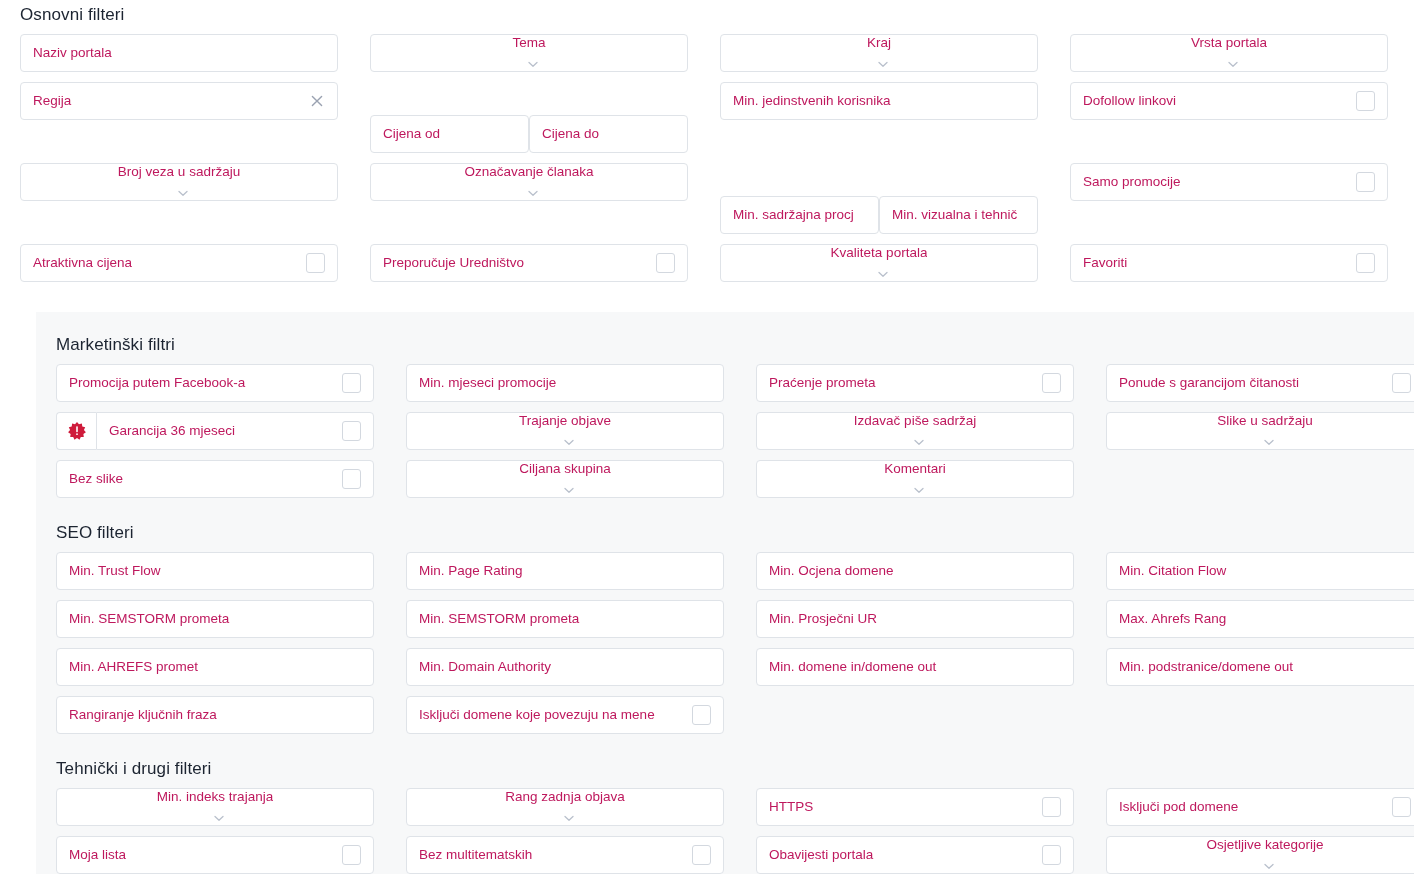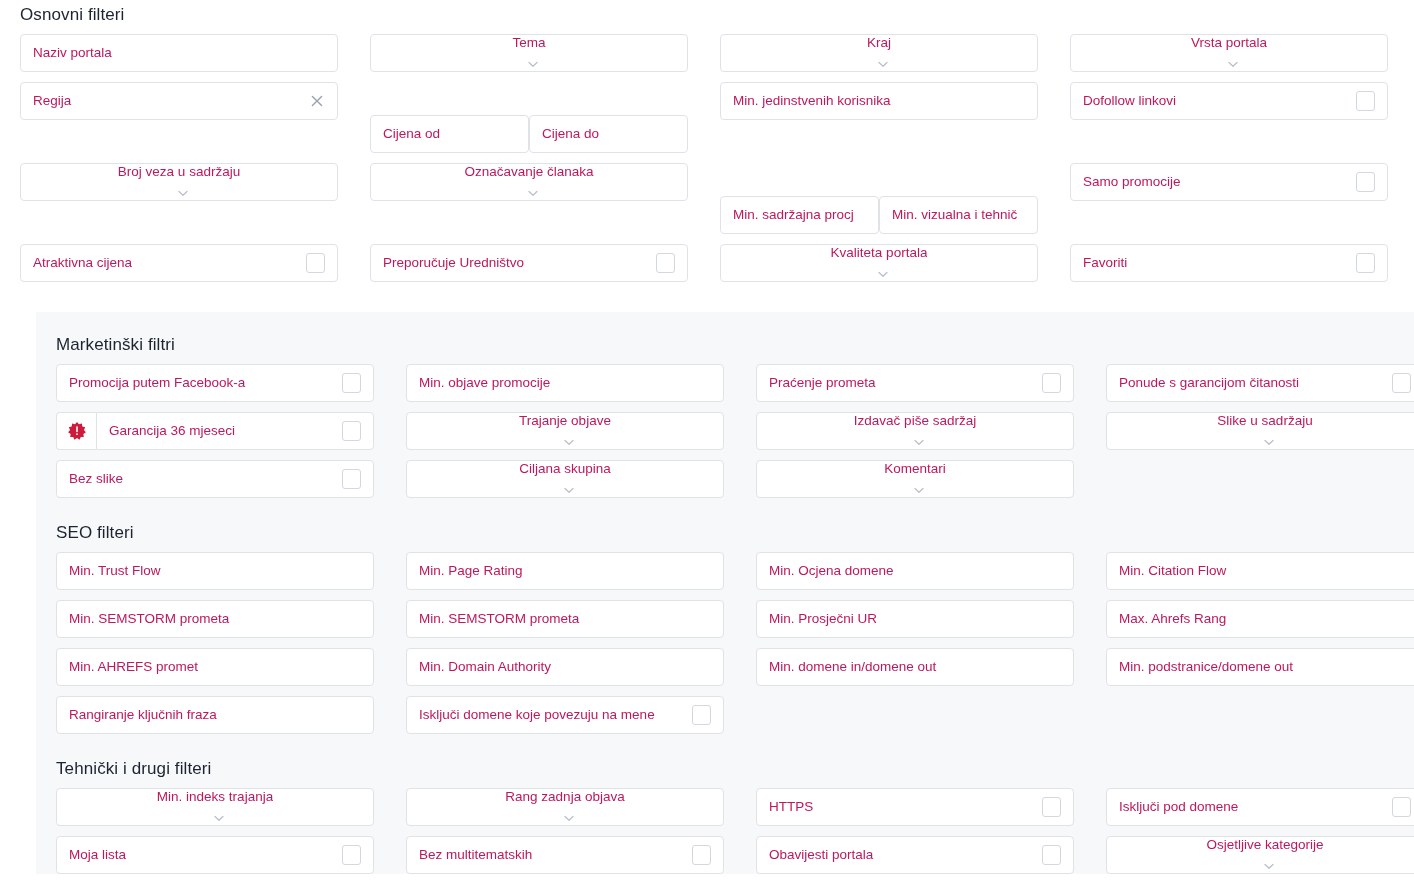--- a/index.html
+++ b/index.html
@@ -299,21 +299,21 @@
         <h2 class="section-title">Marketinški filtri</h2>
         <div class="grid">
           <div class="cell">
             <div class="field checkbox-field">
               <span class="ph">Promocija putem Facebook-a</span>
               <span class="cbox"></span>
             </div>
           </div>
           <div class="cell">
             <div class="field">
-              <span class="ph">Min. objave promocije</span>
+              <span class="ph">Min. mjeseci promocije</span>
             </div>
           </div>
           <div class="cell">
             <div class="field checkbox-field">
               <span class="ph">Praćenje prometa</span>
               <span class="cbox"></span>
             </div>
           </div>
           <div class="cell">
             <div class="field checkbox-field">

